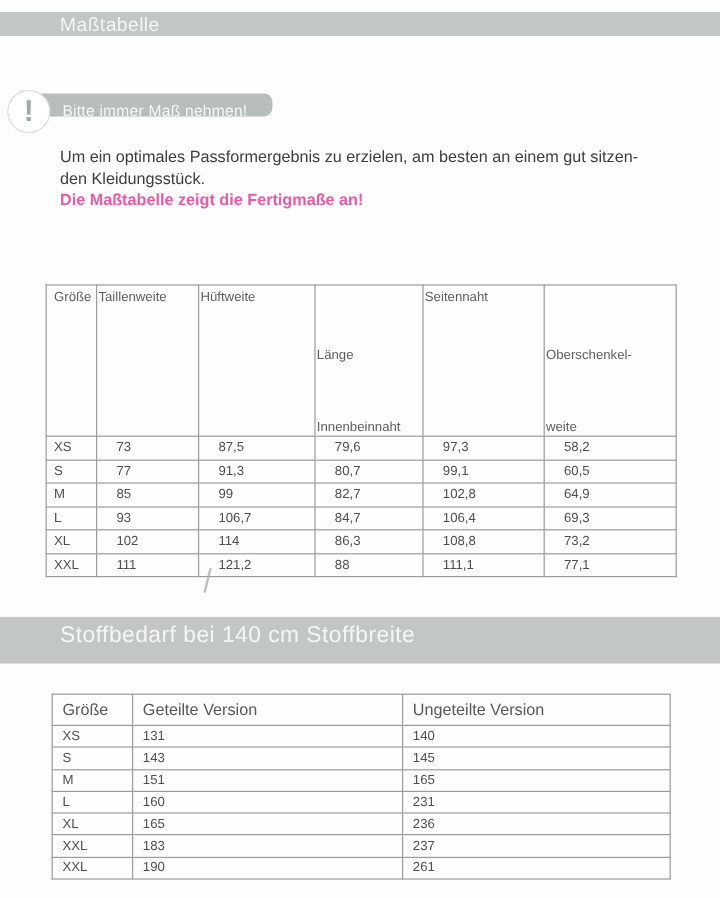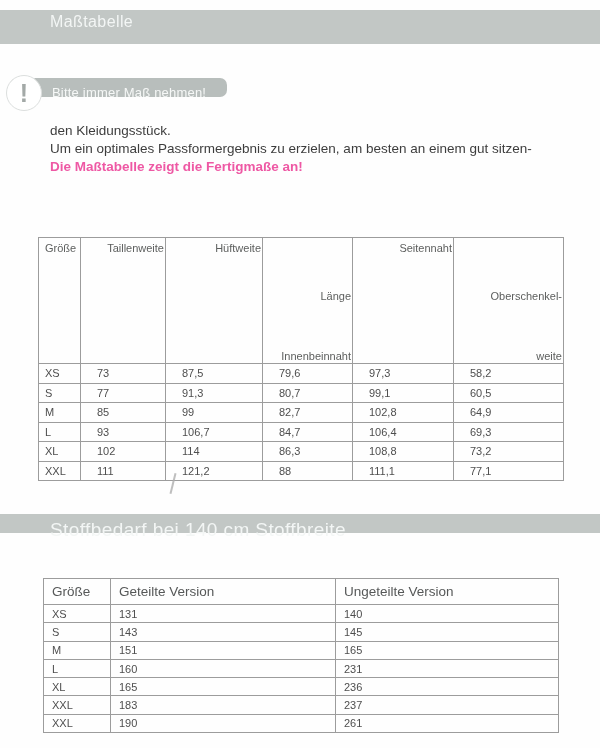--- a/index.html
+++ b/index.html
@@ -13,22 +13,22 @@
   .page{position:absolute;inset:0;background:#fefefe;}
 
   
   .bar{
     position:absolute;left:0;width:600px;
     background:var(--bar_gray);
     color:#f3f6f5;
     letter-spacing:0.4px;
     font-weight:400;
   }
-  .bar1{top:10px;height:34px;font-size:16px;line-height:23px;padding-left:50px;box-sizing:border-box;}
-  .bar2{top:514px;height:19px;font-size:19px;line-height:31px;padding-left:50px;box-sizing:border-box;}
+  .bar1{top:10px;height:20px;font-size:16px;line-height:23px;padding-left:50px;box-sizing:border-box;}
+  .bar2{top:514px;height:39px;font-size:19px;line-height:31px;padding-left:50px;box-sizing:border-box;}
 
   
   .subtitle{
     position:absolute;left:50px;top:46px;
     color:var(--subtitle_gray);
     font-size:17px;letter-spacing:0.3px;
   }
 
   
   .badge{
@@ -61,21 +61,21 @@
   table{border-collapse:collapse;table-layout:fixed;position:absolute;}
   td,th{
     border:1px solid var(--table_border);
     font-weight:400;
     color:#4e4e4e;
     overflow:hidden;white-space:nowrap;
   }
   .size-table{left:38px;top:237px;width:525px;font-size:11px;}
   .size-table th{
     height:27px;vertical-align:top;padding-top:4px;
-    color:#5c5e5d;text-align:right;
+    color:#5c5e5d;text-align:left;
   }
   .size-table th.col-groesse{text-align:left;padding-left:6px;}
   .size-table th span{display:block;line-height:12px;margin-top:48px;}
   .size-table td{height:16.5px;padding-left:16px;text-align:left;}
   .size-table td:first-child{padding-left:6px;}
 
   .fabric-table{left:43px;top:578px;width:515px;font-size:11px;}
   .fabric-table th{
     height:23px;text-align:left;padding-left:8px;
     font-size:13.5px;color:#565858;vertical-align:middle;
@@ -99,22 +99,22 @@
 
 
   <div class="badge">
     <span>Bitte immer Maß nehmen!</span>
   </div>
   <div class="excl-circle">
     <span class="excl-glyph">!</span>
   </div>
 
   <div class="intro">
+    <div>Um ein optimales Passformergebnis zu erzielen, am besten an einem gut sitzen-</div>
     <div>den Kleidungsstück.</div>
-    <div>Um ein optimales Passformergebnis zu erzielen, am besten an einem gut sitzen-</div>
     <div class="pink">Die Maßtabelle zeigt die Fertigmaße an!</div>
   </div>
 
   <table class="size-table">
     <colgroup>
       <col style="width:42px">
         <col style="width:85px">
         <col style="width:97px">
       <col style="width:90px">
         <col style="width:101px">

